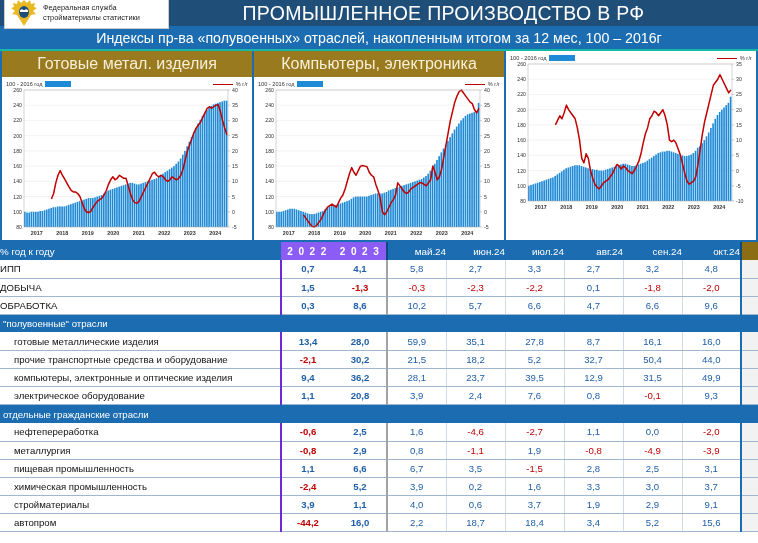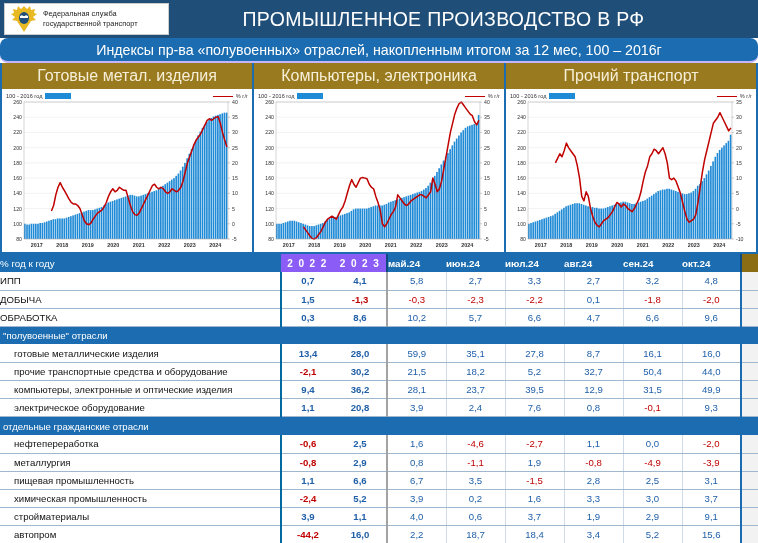--- a/index.html
+++ b/index.html
@@ -5,21 +5,21 @@
   * { box-sizing: border-box; margin:0; padding:0; }
   body {
     width: 758px; height: 543px;
     font-family: "Liberation Sans", sans-serif;
     background: #ffffff;
     overflow: hidden;
   }
   
   .top-header{
     position:relative;
-    height:38px;
+    height:26px;
     background:#1F4E79;
     display:flex; align-items:center;
   }
   .logo-box{
     width:165px; height:32px; margin-left:4px;
     background:#fff; border:1px solid #ccc;
     display:flex; align-items:center; gap:4px; padding:2px 4px;
     flex:none;
   }
   .logo-emblem{ width:30px; height:28px; flex:none; }
@@ -30,22 +30,21 @@
   .main-title{
     flex:1; text-align:center;
     color:#ffffff; font-size:19.5px; letter-spacing:.3px;
     font-family:"Liberation Sans", sans-serif;
     padding-right:40px;
   }
   .sub-header{
     height:25px; background:#1B6CB0;
     display:flex; align-items:center; justify-content:center;
     color:#fff; font-size:14.2px;
-    border-bottom:2px solid #c4b5fd;
-    border-radius:8px;
+    border-bottom:2px solid #14b8a6;
   }
   
   .charts{
     height:191px; background:#1B6CB0;
     display:flex; gap:2px; padding:0 2px 2px 2px;
   }
   .chart-panel{ flex:1; display:flex; flex-direction:column; }
   .chart-title{
     height:40px; background:#9A7A1E;
     color:#F6EFD8; font-size:16px;
@@ -71,60 +70,60 @@
   table.data th, table.data td{ padding:0; height:18.1px; }
   .th-label{
     background:#1B6CB0; color:#ffffff; text-align:left;
     padding-left:3px; font-weight:normal; font-size:9.8px;
   }
   .th-gold{
     background:#8b5cf6; color:#ffffff; text-align:center;
     font-weight:bold; font-size:10px; letter-spacing:1.4px;
   }
   .th-blue{
-    background:#1B6CB0; color:#ffffff; text-align:left;
-    font-weight:bold; font-size:9.8px;
+    background:#1B6CB0; color:#ffffff; text-align:right;
+    font-weight:normal; font-size:9.8px;
   }
   .th-gold2{
     background:#8B6E14; color:#ffffff; text-align:center;
     font-weight:bold; font-size:9.8px;
   }
   td.lbl{ text-align:left; padding-left:6px; color:#111; font-size:9.6px; }
   td.lbl.indent{ padding-left:14px; }
   td.val{ text-align:center; font-size:9.6px; }
   .pos{ color:#1F5FA8; }
   .neg{ color:#C00000; }
   .bold{ font-weight:bold;margin-top:40px; }
   tr.section td{
     background:#1B6CB0; color:#ffffff; font-size:9.6px;
     text-align:left; padding-left:3px;
   }
   tr.body td{ background:#ffffff; border-bottom:1px solid #9fb8cf; }
-  tr.body td.lbl{ border-right:2px solid #0369a1; }
+  tr.body td.lbl{ border-right:2px solid #6d28d9; }
   tr.body td.c2023{ border-right:2px solid #a3a3a3; }
   tr.body td.c10m{ border-left:2px solid #1B6CB0; background:#F2F2F2; }
   tr.body td.sep{ border-right:1px solid #cfdce8; }
   tr.head th.c2023{ border-right:2px solid #0d4a80; }
   tr.head th.c10m{ border-left:2px solid #0d4a80; }
 </style>
 </head>
 <body>
 
 <div class="top-header">
   <div class="logo-box">
     <svg class="logo-emblem" viewBox="0 0 30 28">
       <path d="M15 1 L18 4 L21 1 L22 5 L26 4 L25 8 L28 9 L24 12 L27 15 L22 16 L15 27 L8 16 L3 15 L6 12 L2 9 L5 8 L4 4 L8 5 L9 1 L12 4 Z" fill="#E8B923"></path>
       <ellipse cx="15" cy="13" rx="5" ry="6" fill="#1F4E79"></ellipse>
       <path d="M11 11 h8 v2 h-8 z" fill="#ffffff"></path>
       <circle cx="12.8" cy="11.5" r="1.3" fill="#ffffff"></circle>
       <circle cx="17.2" cy="11.5" r="1.3" fill="#ffffff"></circle>
     </svg>
     <div class="logo-text">
       <div>Федеральная служба</div>
-      <div>государственной транспорт</div>
+      <div>стройматериалы статистики</div>
     </div>
   </div>
   <div class="main-title">ПРОМЫШЛЕННОЕ ПРОИЗВОДСТВО В РФ</div>
 </div>
 
 <div class="sub-header">Индексы пр-ва «полувоенных» отраслей, накопленным итогом за 12 мес, 100 – 2016г</div>
 
 <div class="charts" id="charts">
     <div class="chart-panel">
       <div class="chart-title">Готовые метал. изделия</div>
@@ -442,21 +441,20 @@
           <text x="85.75" y="158" text-anchor="middle" font-size="5.4" fill="#333" font-weight="bold" font-family="&quot;Liberation Sans&quot;, sans-serif">2019</text>
           <text x="111.25" y="158" text-anchor="middle" font-size="5.4" fill="#333" font-weight="bold" font-family="&quot;Liberation Sans&quot;, sans-serif">2020</text>
           <text x="136.75" y="158" text-anchor="middle" font-size="5.4" fill="#333" font-weight="bold" font-family="&quot;Liberation Sans&quot;, sans-serif">2021</text>
           <text x="162.25" y="158" text-anchor="middle" font-size="5.4" fill="#333" font-weight="bold" font-family="&quot;Liberation Sans&quot;, sans-serif">2022</text>
           <text x="187.75" y="158" text-anchor="middle" font-size="5.4" fill="#333" font-weight="bold" font-family="&quot;Liberation Sans&quot;, sans-serif">2023</text>
           <text x="213.25" y="158" text-anchor="middle" font-size="5.4" fill="#333" font-weight="bold" font-family="&quot;Liberation Sans&quot;, sans-serif">2024</text>
         </svg>
       </div>
     </div>
     <div class="chart-panel">
-      <div class="chart-title">Прочий транспорт</div>
       <div class="chart-body">
         <div class="chart-legend">
           <span class="leg-left">
             <span>100 - 2016 год</span>
             <span class="leg-swatch"></span>
           </span>
           <span class="leg-right">
             <span class="leg-line"></span>
             <span>% г/г</span>
           </span>

